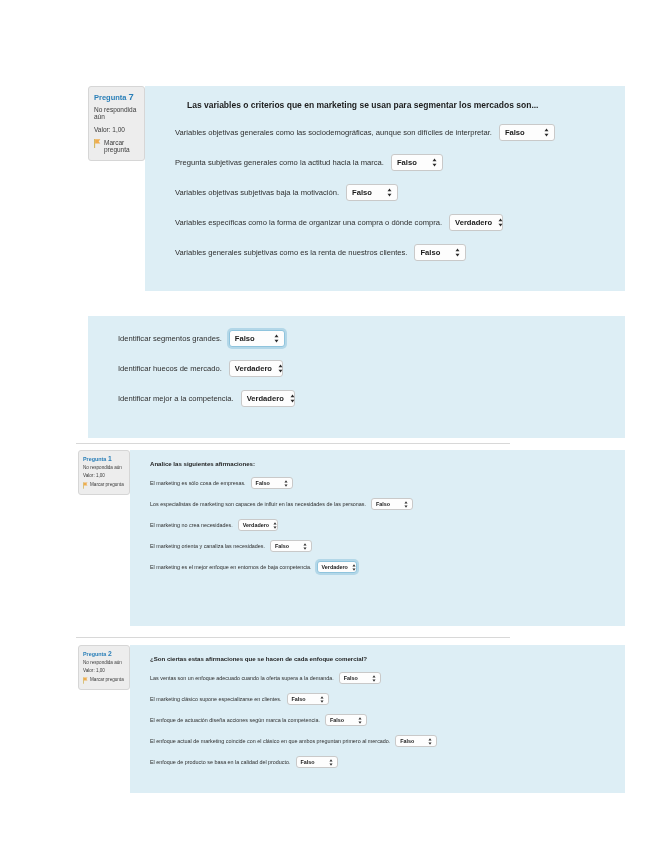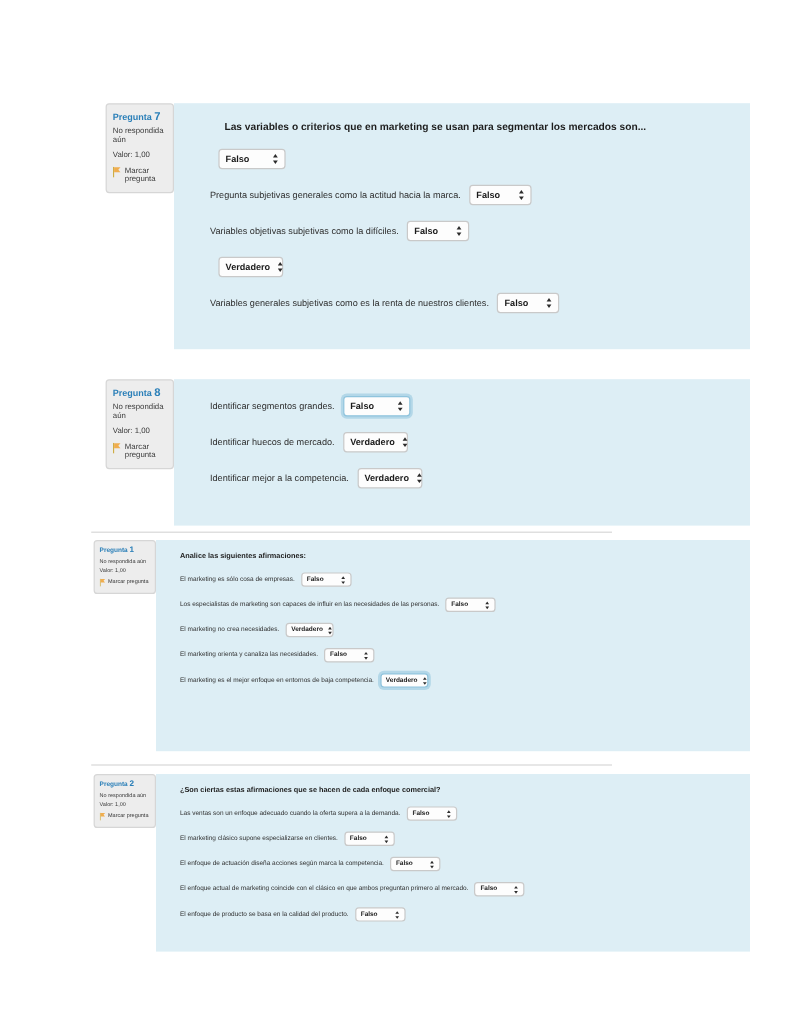--- a/index.html
+++ b/index.html
@@ -186,20 +186,21 @@
               <rect x="0.3" y="0" width="0.8" height="9" fill="#c9a227"></rect>
               <path d="M1.1 0.3 L6.4 0.3 L4.6 2.4 L6.4 4.5 L1.1 4.5 Z" fill="#f0ad4e"></path>
             </svg>
           </span>
           <span>Marcar pregunta</span>
         </div>
       </div>
       <div class="qcontent">
         <div class="qtext">Las variables o criterios que en marketing se usan para segmentar los mercados son...</div>
         <div class="subq">
+          <span class="stext">Variables objetivas generales como las sociodemográficas, aunque son difíciles de interpretar.</span>
           <span class="sel" style="width: 56px;">
             <span class="lbl">Falso</span>
             <span class="arrows">
               <svg width="5" height="9" viewBox="0 0 5 9" aria-hidden="true">
                 <path d="M2.5 0.4 L4.5 3.2 L0.5 3.2 Z" fill="#2b2b2b"></path>
                 <path d="M2.5 8.6 L4.5 5.8 L0.5 5.8 Z" fill="#2b2b2b"></path>
               </svg>
             </span>
           </span>
         </div>
@@ -209,32 +210,33 @@
             <span class="lbl">Falso</span>
             <span class="arrows">
               <svg width="5" height="9" viewBox="0 0 5 9" aria-hidden="true">
                 <path d="M2.5 0.4 L4.5 3.2 L0.5 3.2 Z" fill="#2b2b2b"></path>
                 <path d="M2.5 8.6 L4.5 5.8 L0.5 5.8 Z" fill="#2b2b2b"></path>
               </svg>
             </span>
           </span>
         </div>
         <div class="subq">
-          <span class="stext">Variables objetivas subjetivas como la difíciles.</span>
+          <span class="stext">Variables objetivas subjetivas baja la motivación.</span>
           <span class="sel" style="width: 52px;">
             <span class="lbl">Falso</span>
             <span class="arrows">
               <svg width="5" height="9" viewBox="0 0 5 9" aria-hidden="true">
                 <path d="M2.5 0.4 L4.5 3.2 L0.5 3.2 Z" fill="#2b2b2b"></path>
                 <path d="M2.5 8.6 L4.5 5.8 L0.5 5.8 Z" fill="#2b2b2b"></path>
               </svg>
             </span>
           </span>
         </div>
         <div class="subq">
+          <span class="stext">Variables específicas como la forma de organizar una compra o dónde compra.</span>
           <span class="sel" style="width: 54px;">
             <span class="lbl">Verdadero</span>
             <span class="arrows">
               <svg width="5" height="9" viewBox="0 0 5 9" aria-hidden="true">
                 <path d="M2.5 0.4 L4.5 3.2 L0.5 3.2 Z" fill="#2b2b2b"></path>
                 <path d="M2.5 8.6 L4.5 5.8 L0.5 5.8 Z" fill="#2b2b2b"></path>
               </svg>
             </span>
           </span>
         </div>
@@ -246,34 +248,20 @@
               <svg width="5" height="9" viewBox="0 0 5 9" aria-hidden="true">
                 <path d="M2.5 0.4 L4.5 3.2 L0.5 3.2 Z" fill="#2b2b2b"></path>
                 <path d="M2.5 8.6 L4.5 5.8 L0.5 5.8 Z" fill="#2b2b2b"></path>
               </svg>
             </span>
           </span>
         </div>
       </div>
     </div>
     <div class="qblock scale-lg" id="q8">
-      <div class="qinfo">
-        <div class="qnum"><span>Pregunta</span> <span class="numval">8</span></div>
-        <div class="qstate">No respondida aún</div>
-        <div class="qgrade">Valor: 1,00</div>
-        <div class="qflag">
-          <span class="flag-icon">
-            <svg width="7" height="9" viewBox="0 0 7 9" aria-hidden="true">
-              <rect x="0.3" y="0" width="0.8" height="9" fill="#c9a227"></rect>
-              <path d="M1.1 0.3 L6.4 0.3 L4.6 2.4 L6.4 4.5 L1.1 4.5 Z" fill="#f0ad4e"></path>
-            </svg>
-          </span>
-          <span>Marcar pregunta</span>
-        </div>
-      </div>
       <div class="qcontent">
         <div class="subq">
           <span class="stext">Identificar segmentos grandes.</span>
           <span class="sel focused" style="width: 56px;">
             <span class="lbl">Falso</span>
             <span class="arrows">
               <svg width="5" height="9" viewBox="0 0 5 9" aria-hidden="true">
                 <path d="M2.5 0.4 L4.5 3.2 L0.5 3.2 Z" fill="#2b2b2b"></path>
                 <path d="M2.5 8.6 L4.5 5.8 L0.5 5.8 Z" fill="#2b2b2b"></path>
               </svg>

